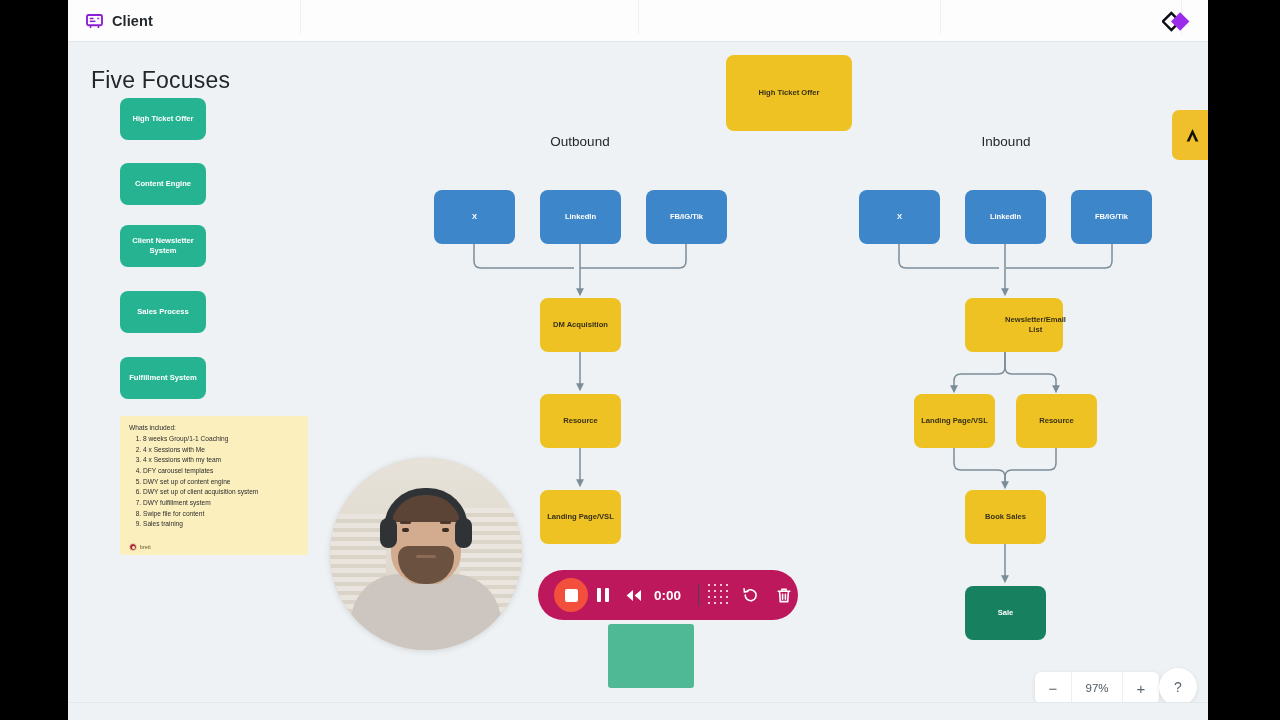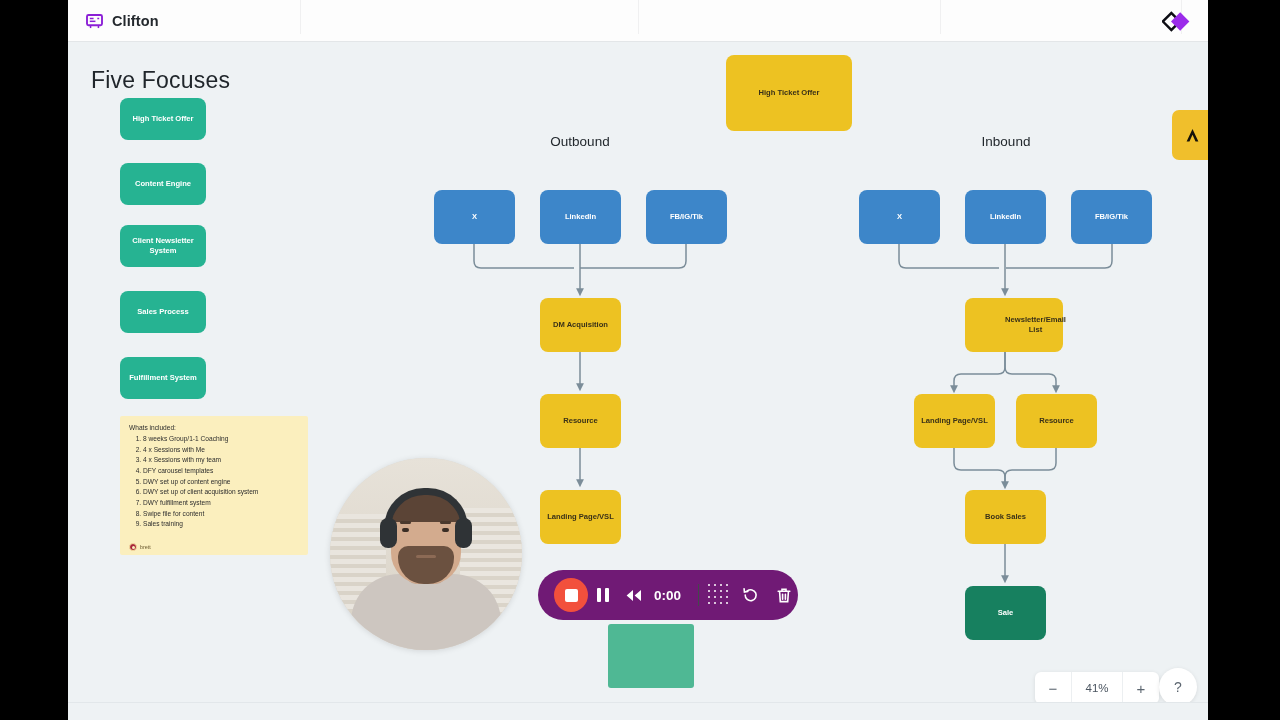--- a/index.html
+++ b/index.html
@@ -128,21 +128,21 @@
   #webcam .browL { left: 70px; } #webcam .browR { left: 110px; }
   #webcam .band { position:absolute; left:50%; top:30px; transform:translateX(-50%); width:84px; height:40px; border-radius:42px 42px 0 0; border:7px solid #2f3336; border-bottom:none; box-sizing:border-box; }
   #webcam .cupL, #webcam .cupR { position:absolute; top:60px; width:17px; height:30px; border-radius:8px; background:#2f3336; }
   #webcam .cupL { left: 50px; } #webcam .cupR { right: 50px; }
 
   
   #rec-highlight { position:absolute; left:540px; top:582px; width:86px; height:64px; background:#4fb894; border-radius:3px; }
   #rec-bar {
     position: absolute; left: 470px; top: 528px;
     width: 260px; height: 50px;
-    background: #701a75; border-radius: 25px;
+    background: #be185d; border-radius: 25px;
     display: flex; align-items: center; gap: 0;
     padding: 0 16px;
   }
   #rec-bar .stop-btn {
     width: 34px; height: 34px; border-radius: 50%; background: #f2503c;
     display:flex; align-items:center; justify-content:center; flex: none;
   }
   #rec-bar .stop-btn i { width: 13px; height: 13px; background: #fff; border-radius: 2px; display:block; }
   #rec-bar .ctl { display:flex; align-items:center; justify-content:center; color:#fff; flex:none; }
   #rec-bar .pause { width: 30px; height: 34px; }
@@ -202,21 +202,21 @@
         <span>
           <svg class="brand-icon" viewBox="0 0 18 16" fill="none">
             <rect x="1" y="1" width="16" height="11" rx="1.6" stroke="#8b1ed6" stroke-width="2"></rect>
             <rect x="4" y="4" width="4" height="1.6" fill="#8b1ed6"></rect>
             <rect x="4" y="7" width="6" height="1.6" fill="#8b1ed6"></rect>
             <rect x="12" y="4" width="2" height="1.6" fill="#8b1ed6"></rect>
             <rect x="4" y="12" width="1.6" height="3" fill="#8b1ed6"></rect>
             <rect x="12.4" y="12" width="1.6" height="3" fill="#8b1ed6"></rect>
           </svg>
         </span>
-        <span class="title">Clifton</span>
+        <span class="title">Client</span>
       </div>
 
       <div id="topright-logo">
         <svg viewBox="0 0 30 28" width="28" height="26">
           <rect x="3.5" y="8" width="13" height="13" transform="rotate(-45 10 14.5)" fill="none" stroke="#0d0d14" stroke-width="2.6"></rect>
           <rect x="12.5" y="7.5" width="14" height="14" transform="rotate(-45 19.5 14.5)" fill="#9b2bea"></rect>
         </svg>
       </div>
     </div>
 
@@ -371,21 +371,21 @@
             <path d="M2.2,4.2 L13.8,4.2"></path>
             <path d="M6,4.2 L6,2.4 L10,2.4 L10,4.2"></path>
             <path d="M3.6,4.8 L4.3,14.6 L11.7,14.6 L12.4,4.8"></path>
             <path d="M6.6,7.2 L6.6,12.2 M9.4,7.2 L9.4,12.2"></path>
           </svg>
         </div>
       </div>
 
       <div id="zoomctl">
         <div class="zbtn">−</div>
-        <div class="zval">41%</div>
+        <div class="zval">97%</div>
         <div class="zbtn">+</div>
       </div>
       <div id="help">?</div>
 
       <div id="side-tab">
         <svg width="19" height="19" viewBox="0 0 20 20">
           <path d="M10,3.2 L16.2,16.4 L13.2,16.4 L10,9.2 L6.8,16.4 L3.8,16.4 z" fill="#15120a"></path>
           <path d="M10,11.2 L12.4,16.4 L7.6,16.4 z" fill="#f0bf2c"></path>
         </svg>
       </div>

